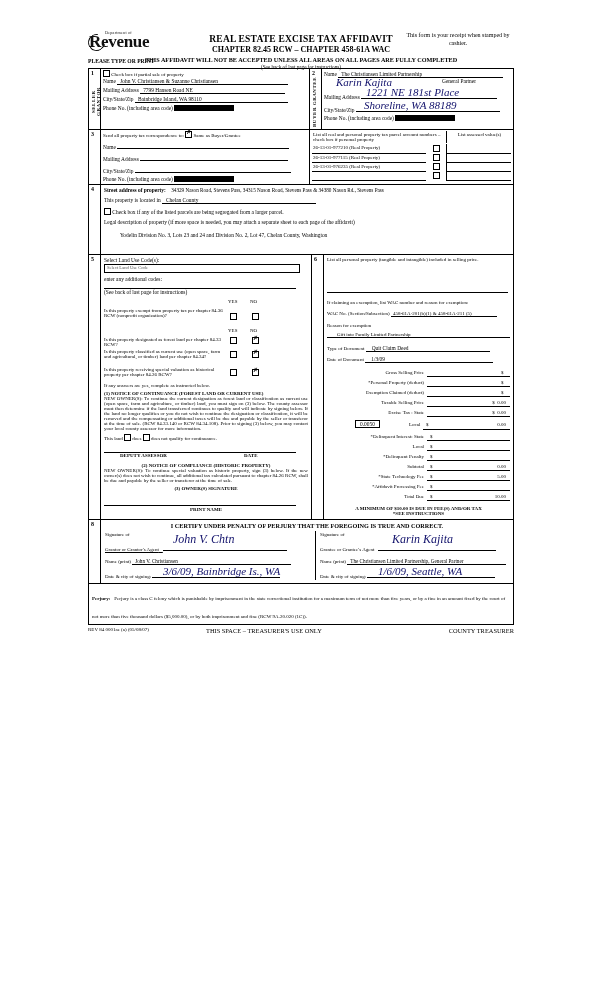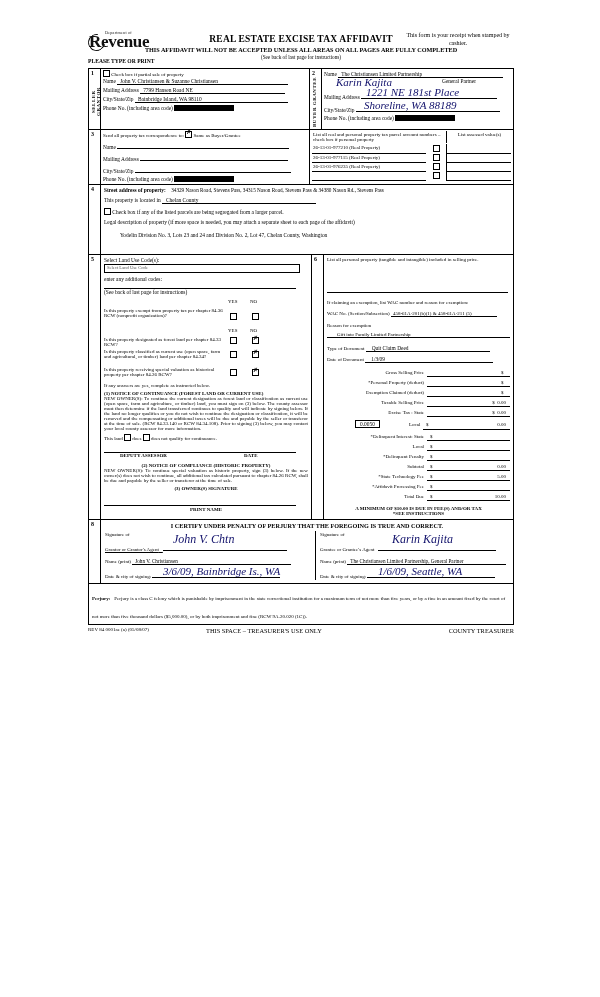--- a/index.html
+++ b/index.html
@@ -41,20 +41,21 @@
  <div class="form">
 
   <div class="hdr">
     <div class="logo">
       <div class="swoosh"></div>
       <div class="dept">Department of</div>
       <div class="rev">Revenue</div>
     </div>
     <div style="padding-top:6px;">
       <div class="title">REAL ESTATE EXCISE TAX AFFIDAVIT</div>
+      <div class="subtitle">CHAPTER 82.45 RCW – CHAPTER 458-61A WAC</div>
       <div class="boldline">THIS AFFIDAVIT WILL NOT BE ACCEPTED UNLESS ALL AREAS ON ALL PAGES ARE FULLY COMPLETED</div>
       <div class="seeback">(See back of last page for instructions)</div>
     </div>
     <div class="receipt">This form is your receipt when stamped by cashier.</div>
     <div class="pleasetype">PLEASE TYPE OR PRINT</div>
   </div>
 
   <table class="tbl" style="width:100%;table-layout:fixed;">
     <tbody>
           <tr>

